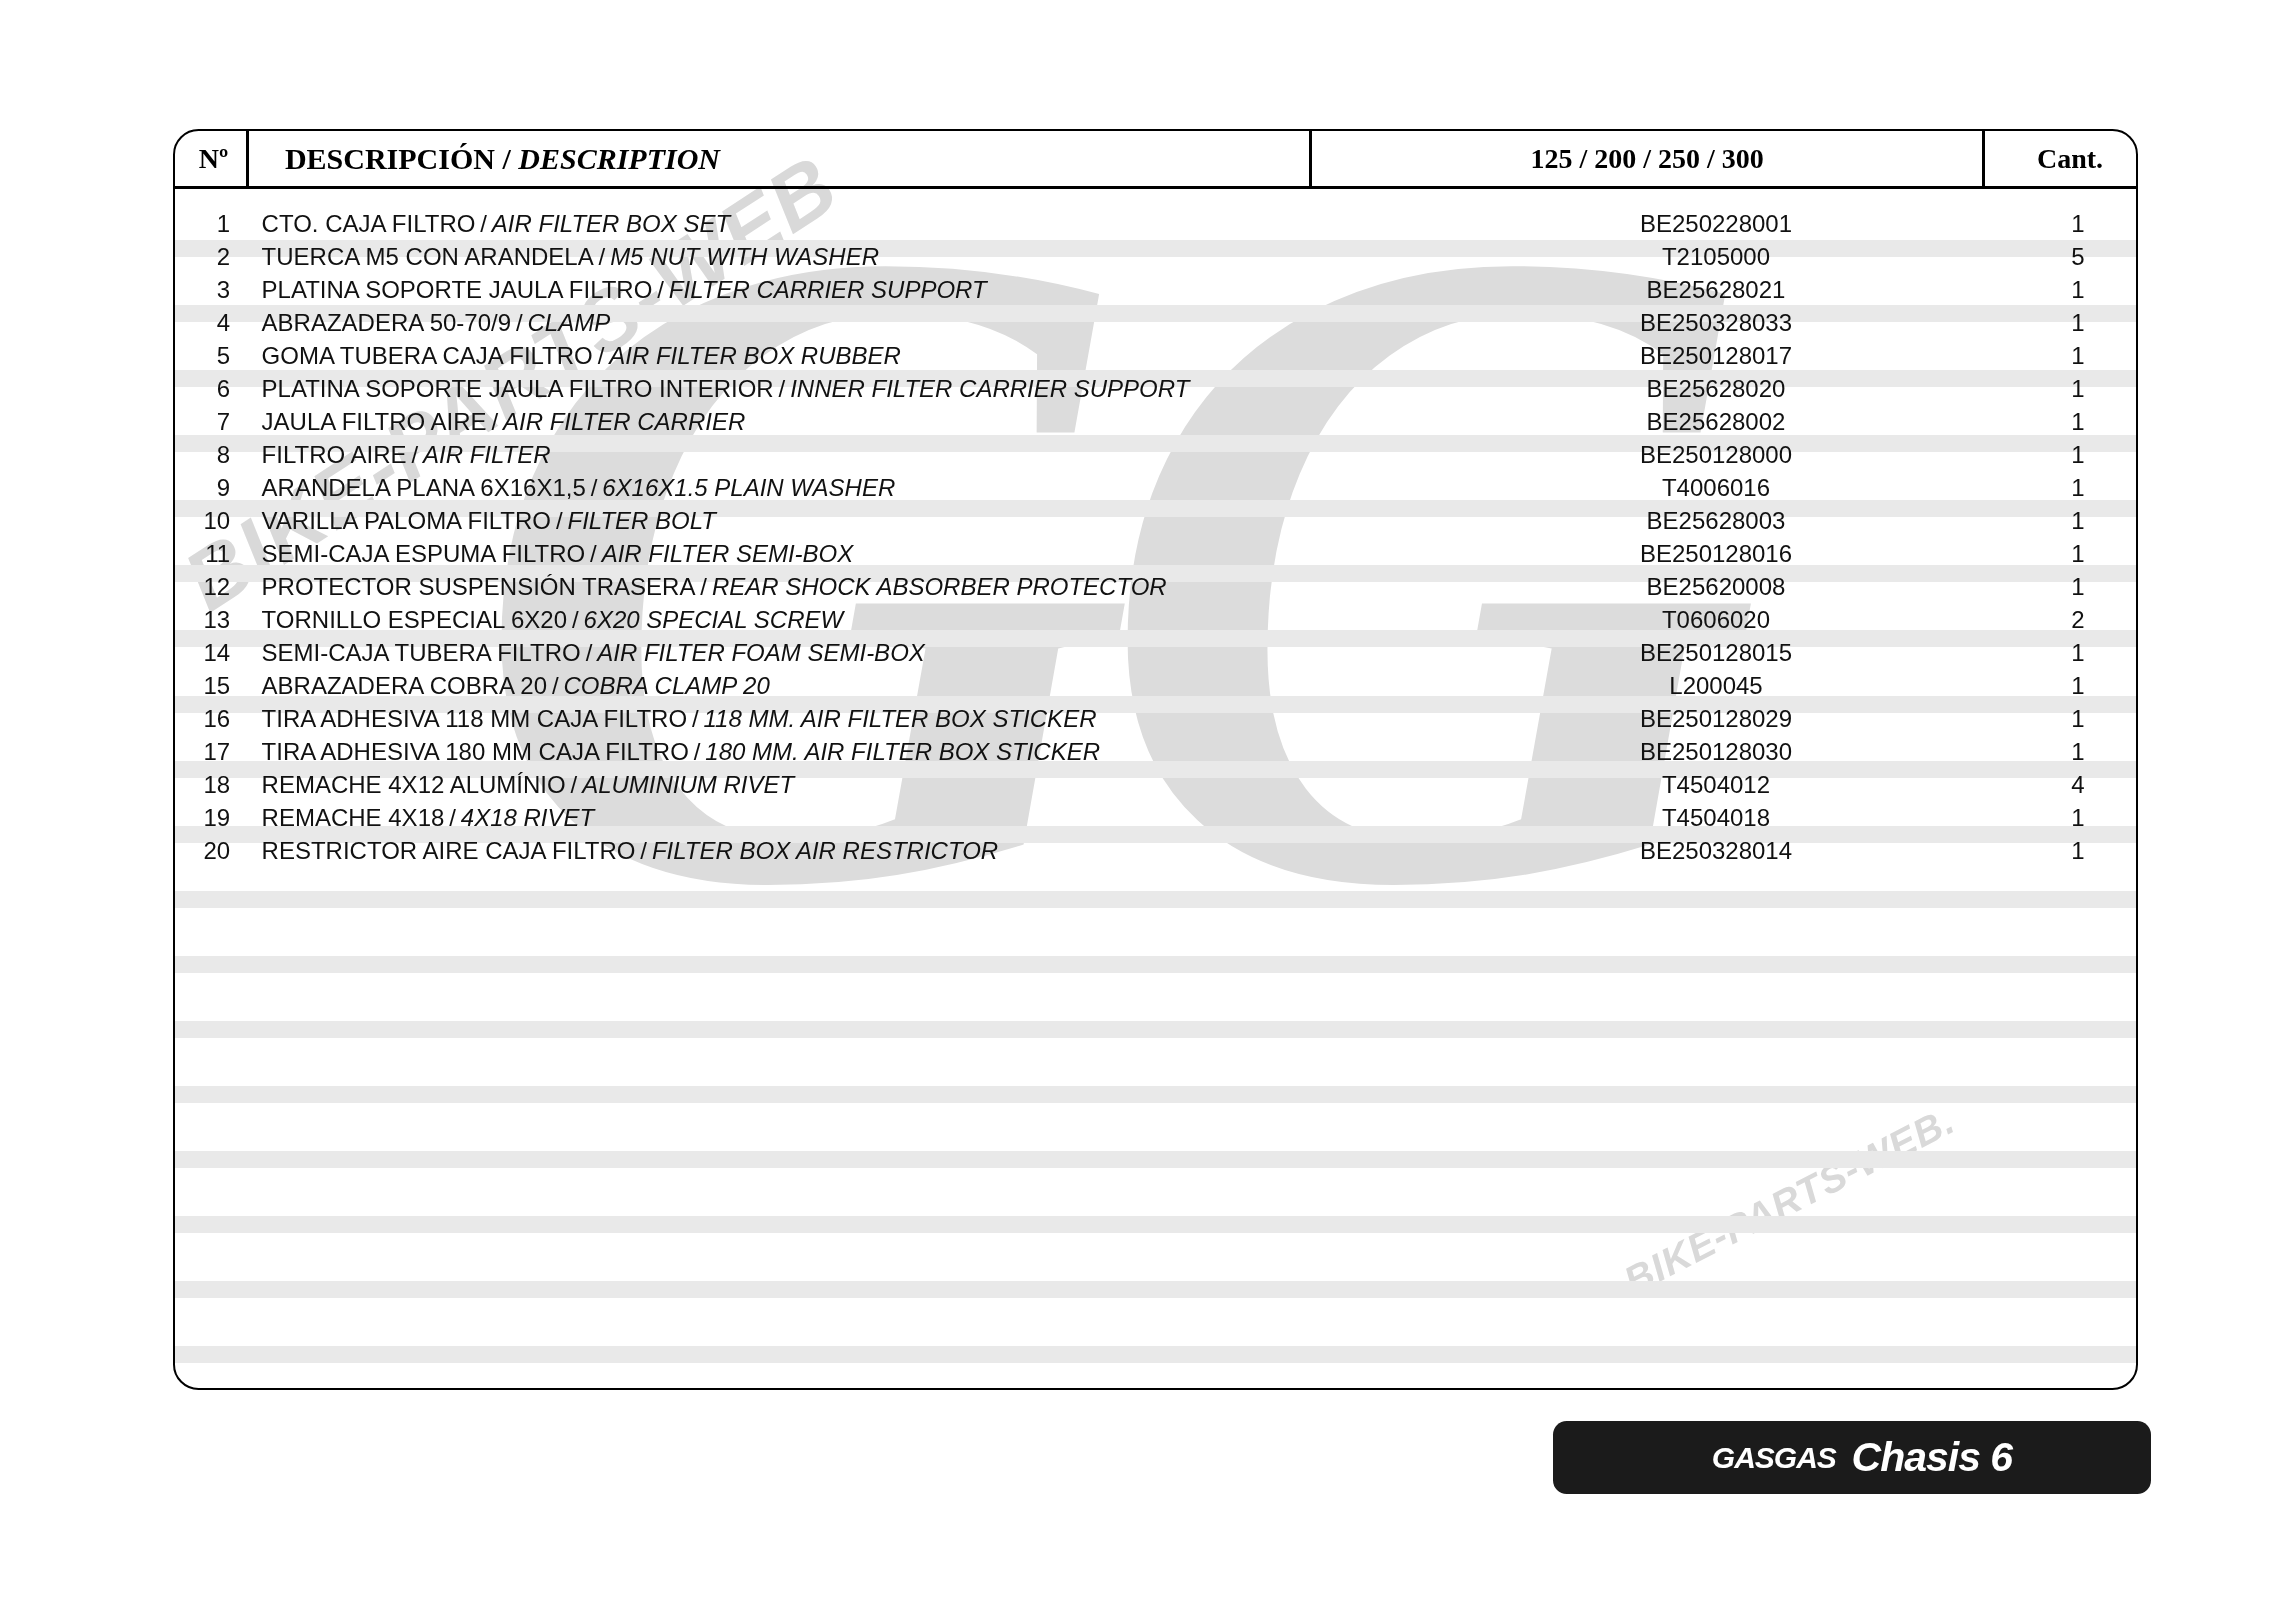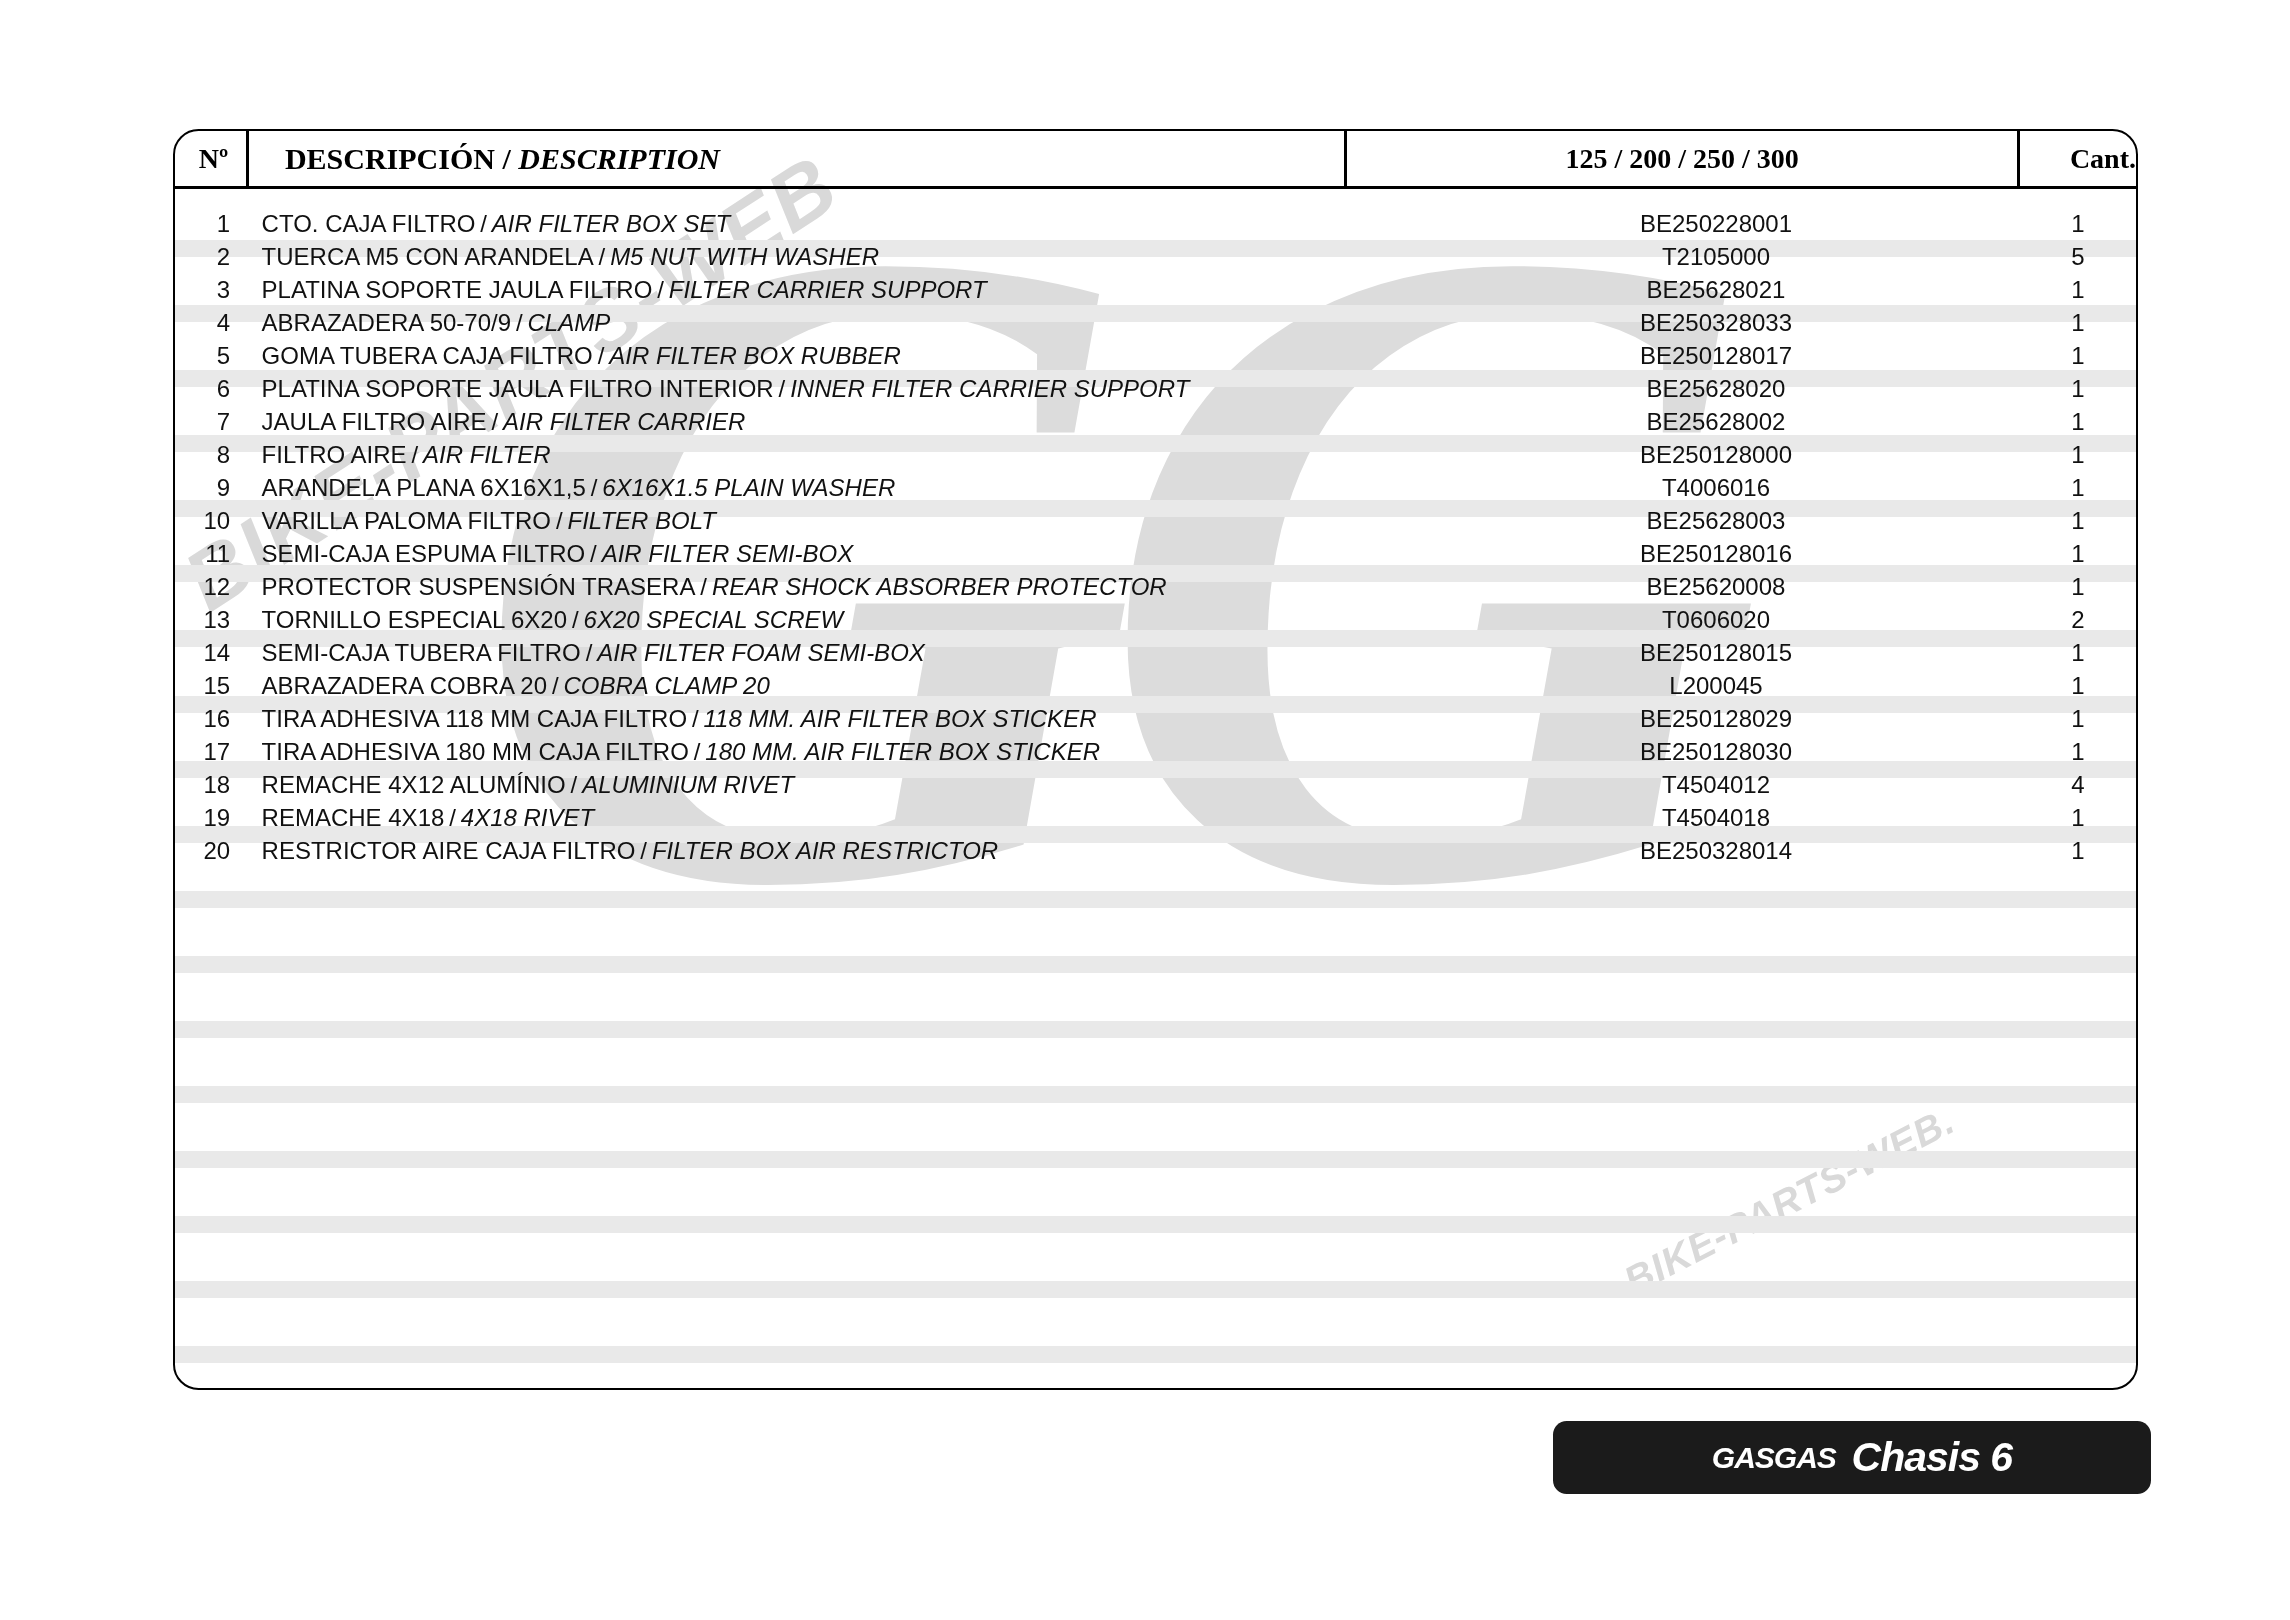--- a/index.html
+++ b/index.html
@@ -142,26 +142,27 @@
   }
   .hdr-ref {
     width: 670px;
     text-align: center;
     font-family: "Liberation Serif", serif;
     font-weight: bold;
     font-size: 28px;
     color: #000;
   }
   .hdr-cant {
-    width: 116px;
-    text-align: right;
+    width: 132px;
+    text-align: center;
     font-family: "Liberation Serif", serif;
     font-weight: bold;
     font-size: 28px;
     color: #000;
+    margin-left: 19px;
   }
 
   
   .rows {
     position: absolute;
     left: 0;
     right: 0;
     top: 76px;
   }
   .row {

